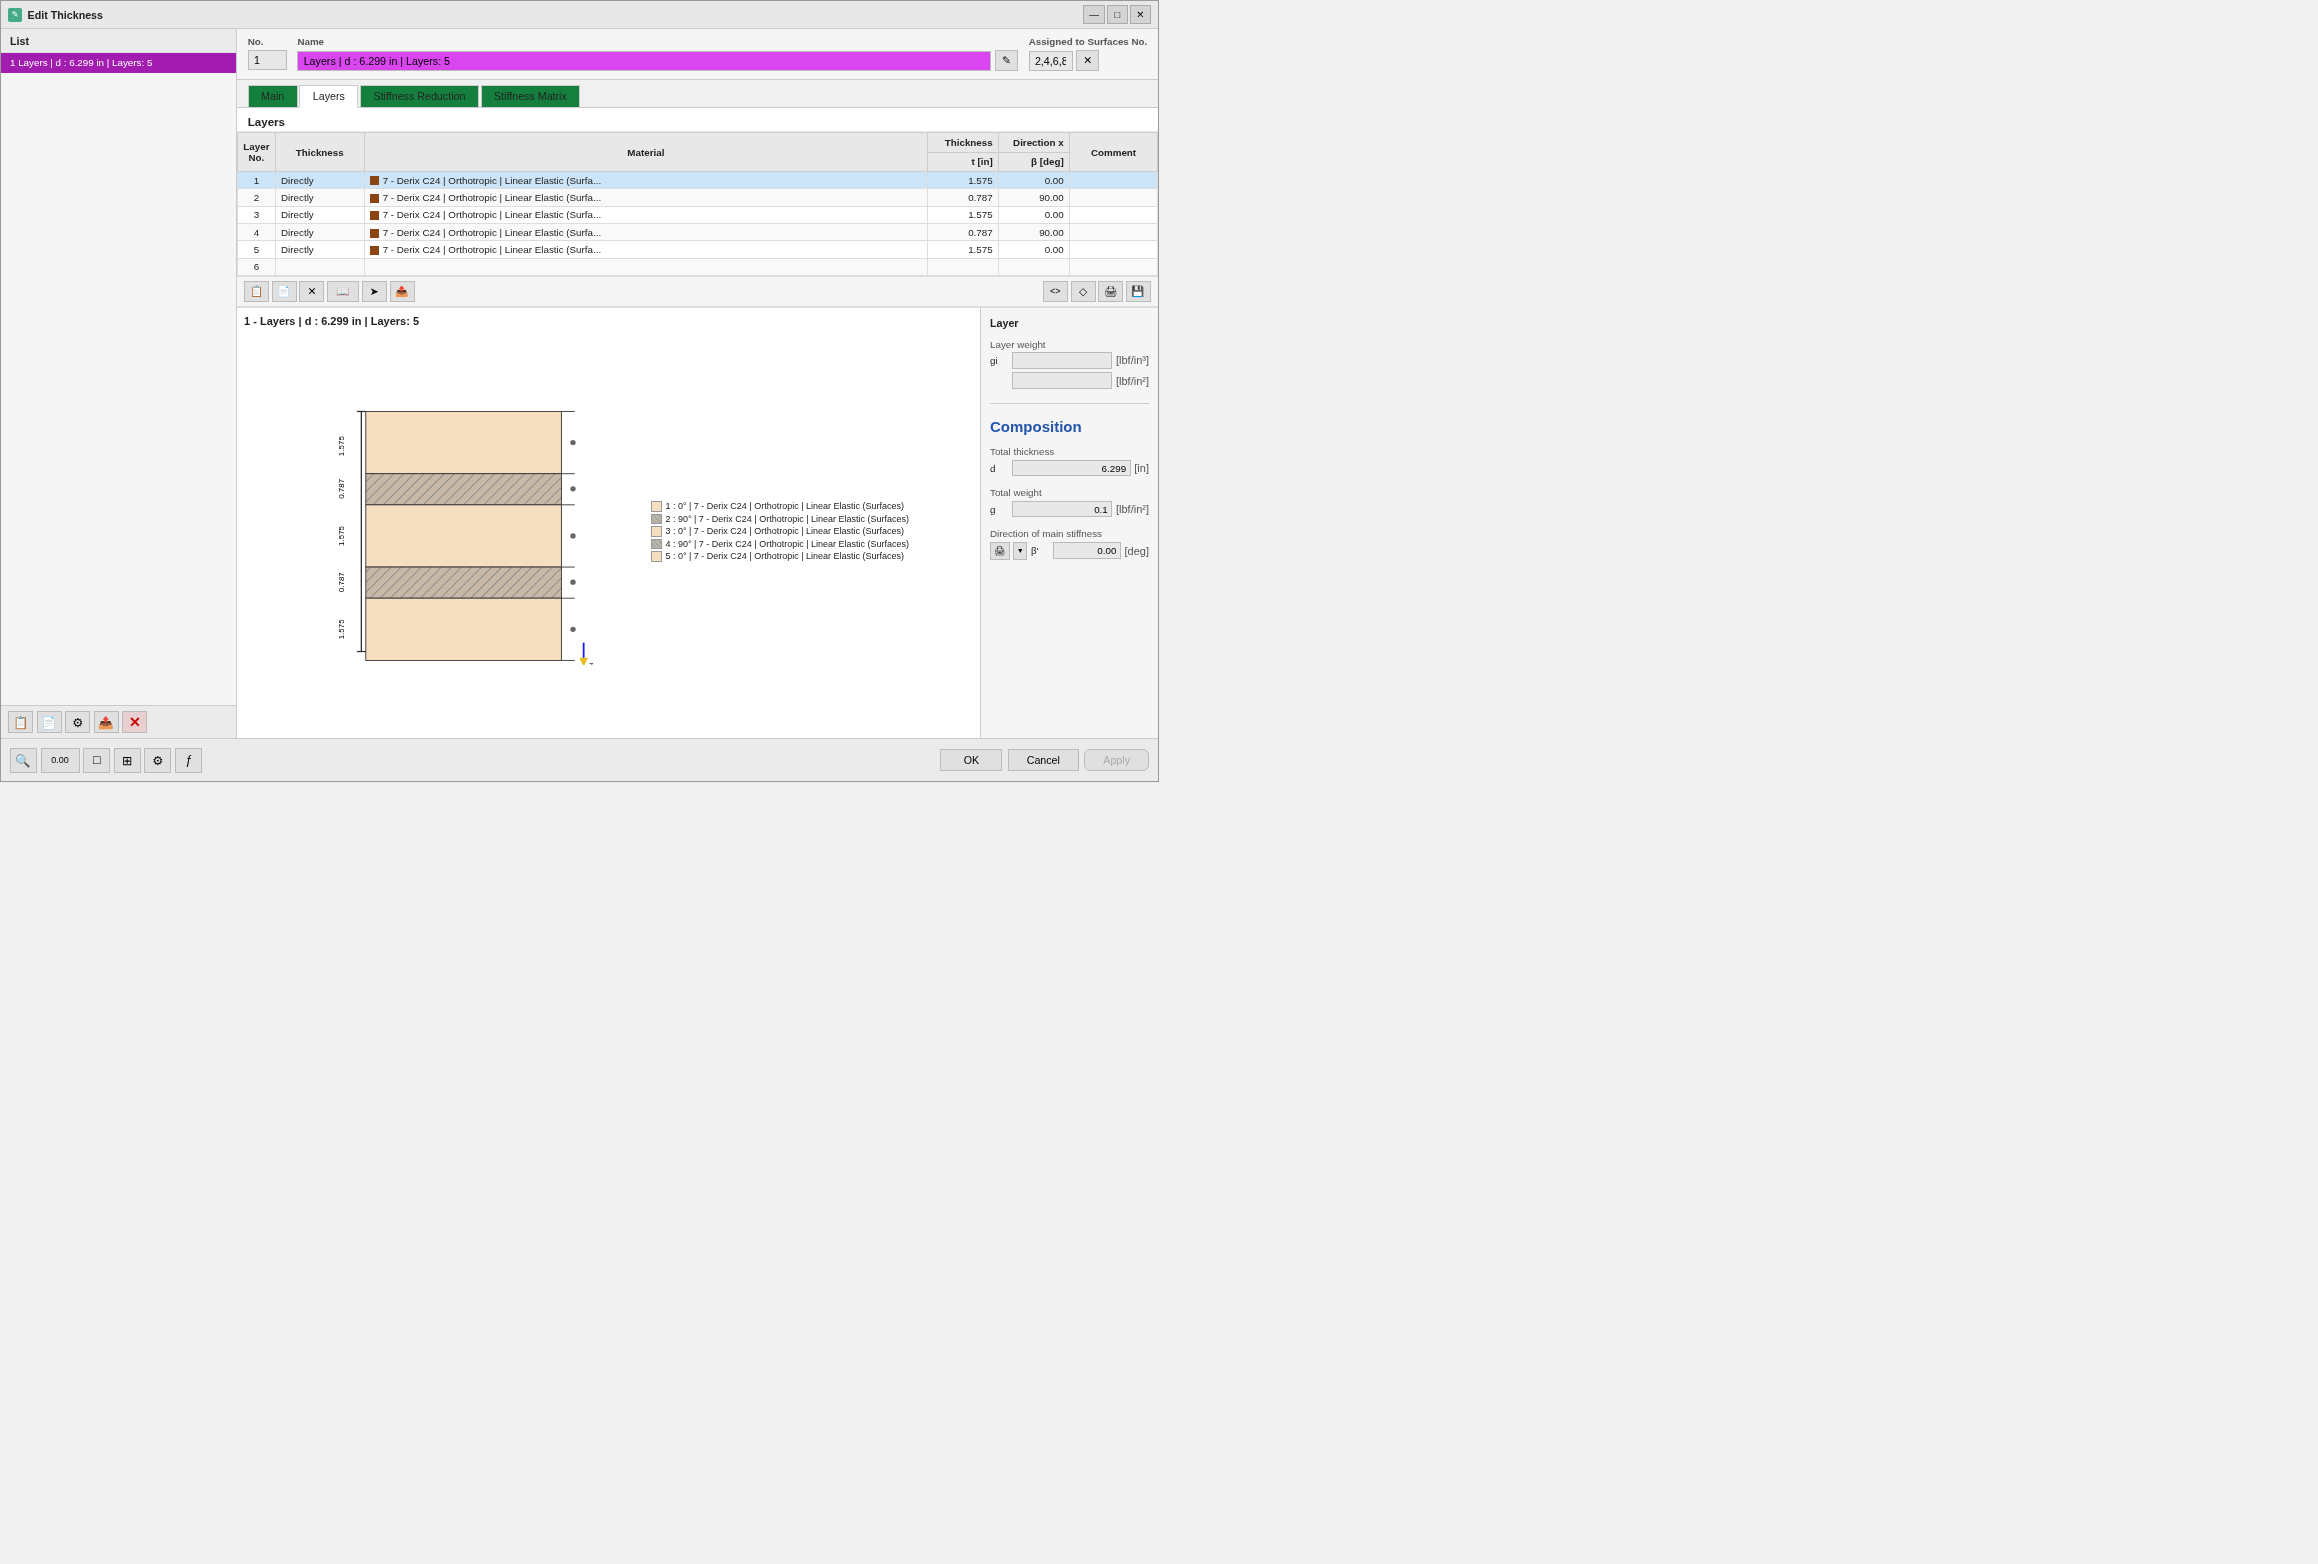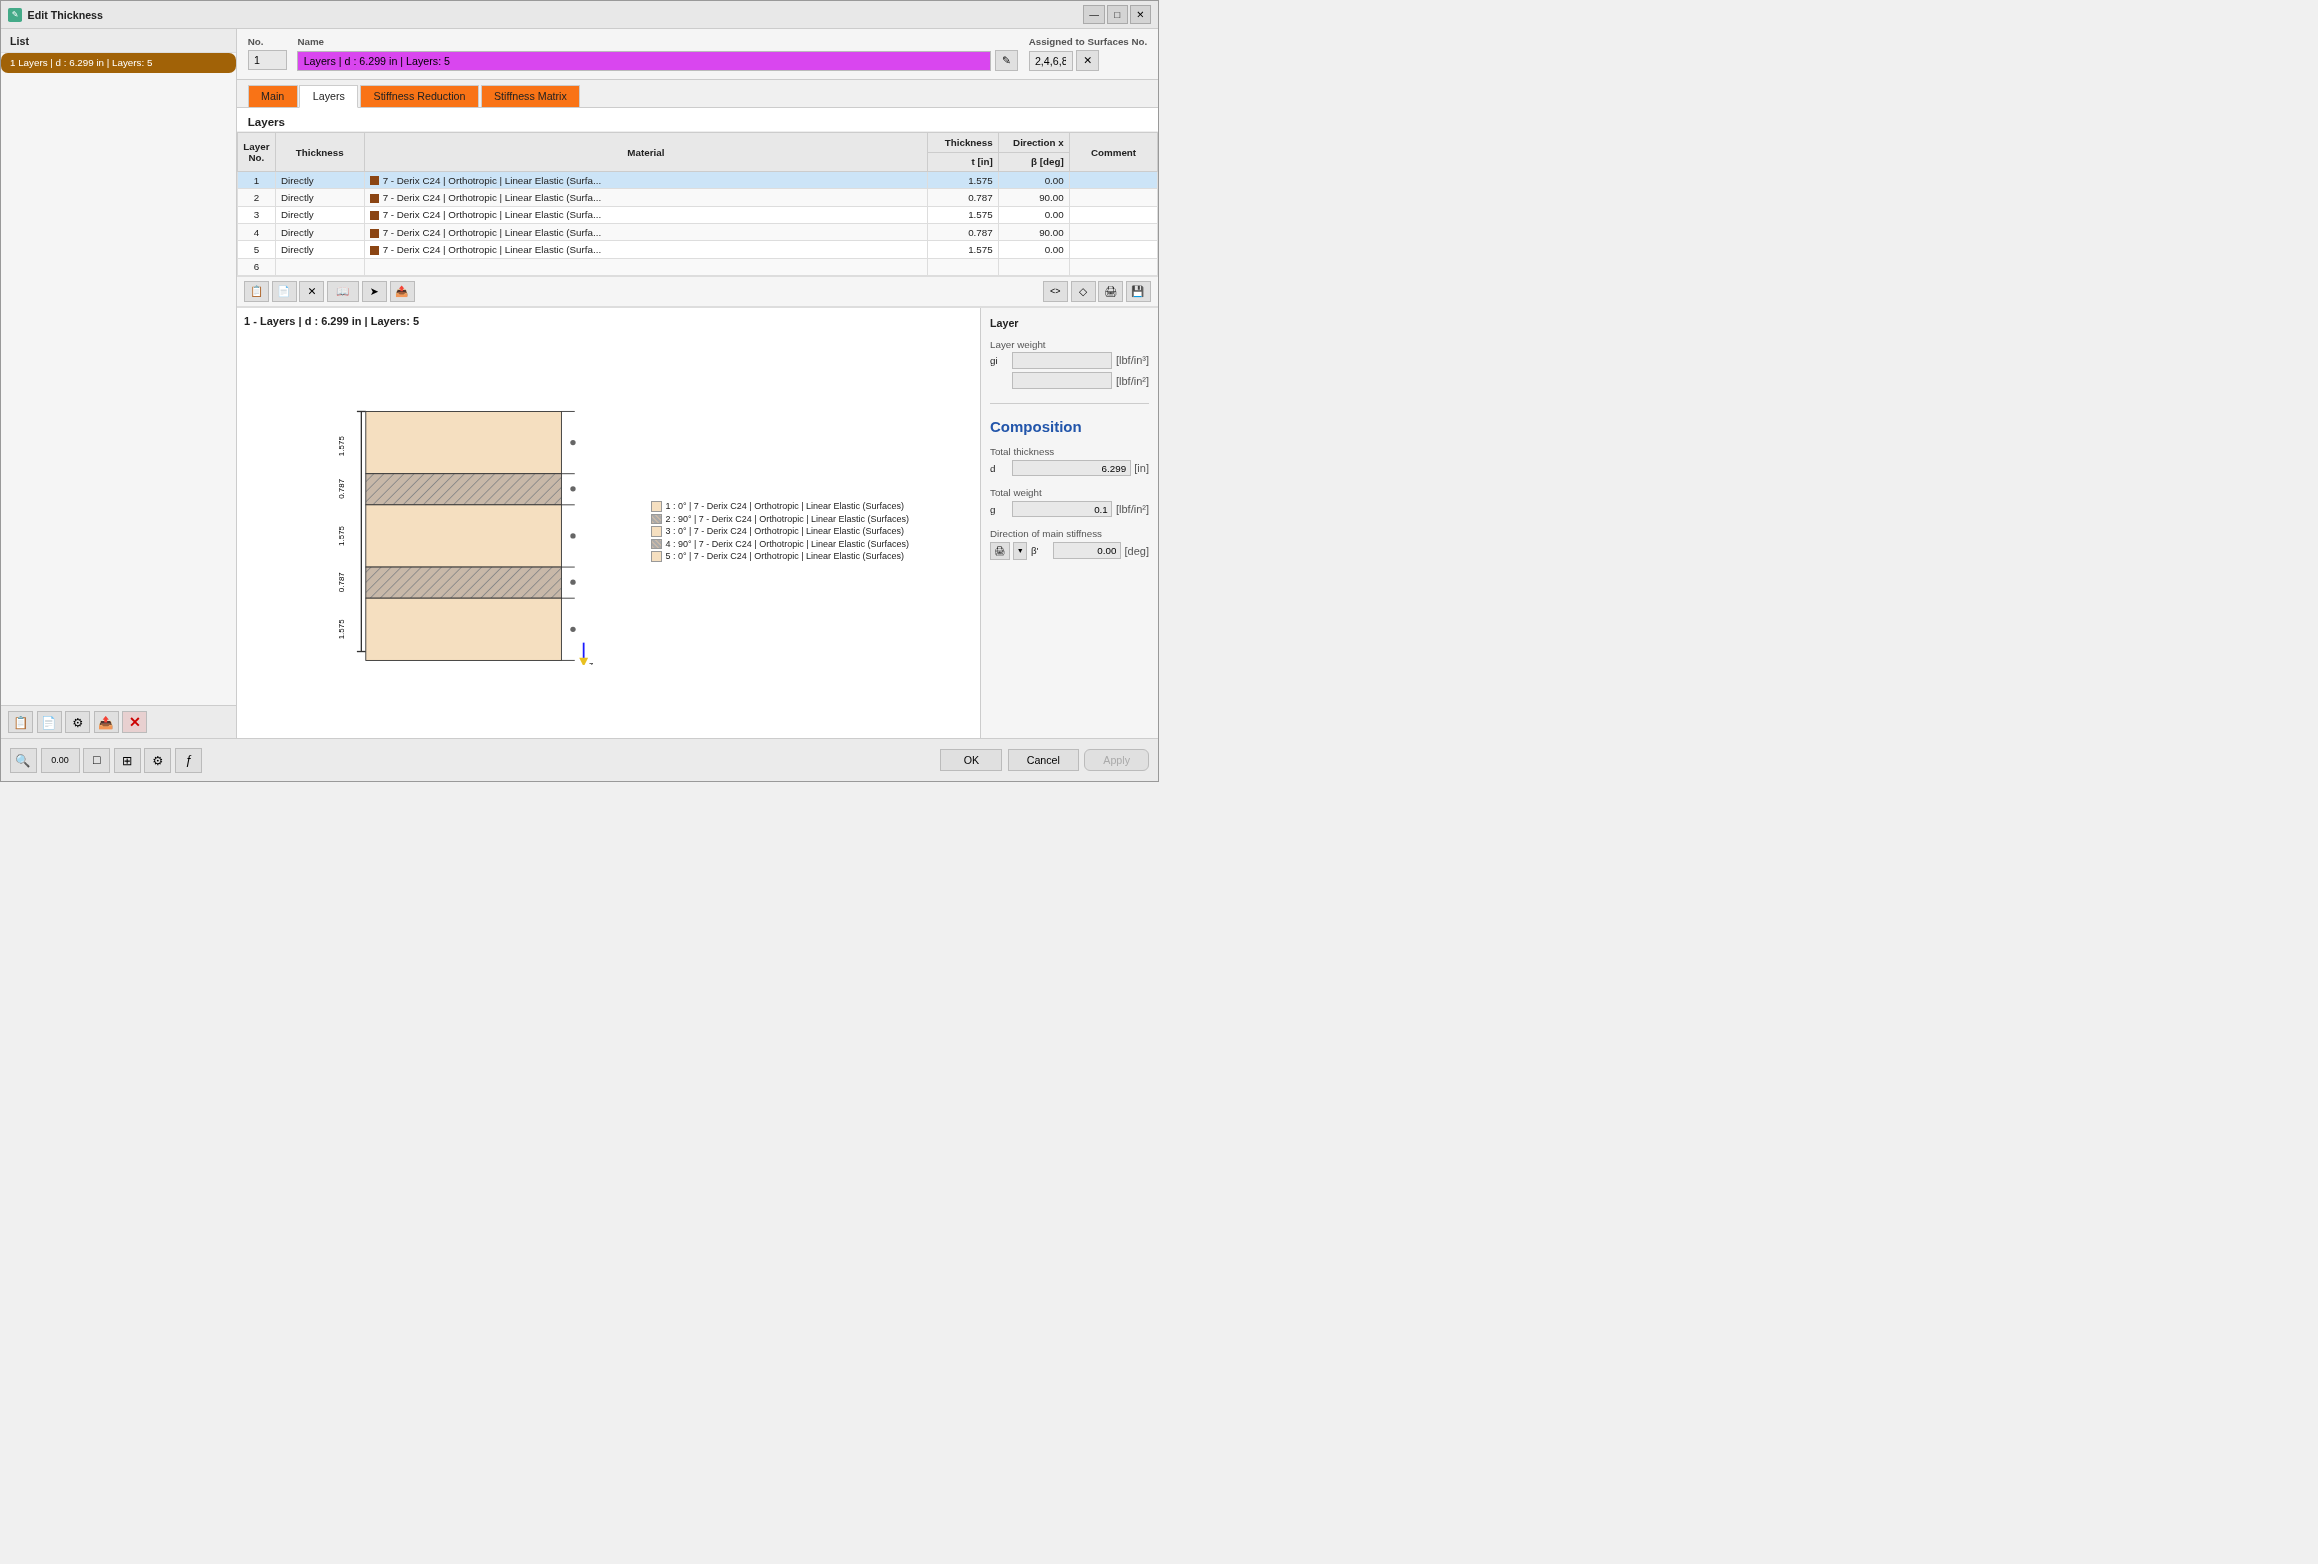--- a/index.html
+++ b/index.html
@@ -11,21 +11,21 @@
     .title-bar-icon { width: 14.2px; height: 14.2px; background: #4a8; border-radius: 1.8px; display: flex; align-items: center; justify-content: center; color: white; font-size: 8px; flex-shrink: 0; }
     .title-bar-title { font-size: 10.7px; font-weight: 600; flex: 1; }
     .title-bar-controls { display: flex; gap: 1.8px; margin-left: auto; }
     .title-btn { width: 21.3px; height: 19.6px; background: #d4d4d4; border: 0.9px solid #aaa; cursor: pointer; display: flex; align-items: center; justify-content: center; font-size: 9.8px; }
     
     .main-content { display: flex; flex: 1; overflow: hidden; }
     
     
     .left-panel { width: 236px; background: #f5f5f5; border-right: 0.9px solid #ccc; display: flex; flex-direction: column; flex-shrink: 0; }
     .left-panel-header { padding: 5.3px 9px; font-weight: 700; font-size: 10.7px; border-bottom: 0.9px solid #ddd; background: #ebebeb; }
-    .list-item { padding: 4.4px 9px; background: #a16207; color: white; font-size: 9.8px; cursor: pointer; border-radius: 7px; }
+    .list-item { padding: 4.4px 9px; background: #a21caf; color: white; font-size: 9.8px; cursor: pointer; }
     .left-panel-body { flex: 1; }
     
     
     .left-bottom-toolbar { display: flex; gap: 3.6px; padding: 5.3px 7.1px; border-top: 0.9px solid #ccc; background: #ebebeb; align-items: center; }
     .toolbar-btn-sm { width: 25px; height: 21.3px; background: #e0e0e0; border: 0.9px solid #bbb; display: flex; align-items: center; justify-content: center; cursor: pointer; font-size: 12.4px; }
     .toolbar-btn-sm.red { color: #c00; }
     
     
     .right-panel { flex: 1; display: flex; flex-direction: column; overflow: hidden; }
     
@@ -34,21 +34,21 @@
     .form-group { display: flex; flex-direction: column; gap: 2.7px; }
     .form-group label { font-size: 9.8px; color: #555; font-weight: 600; }
     .form-group input { border: 0.9px solid #bbb; background: #e8e8e8; padding: 2.7px 5.3px; font-size: 10.7px; width: 44px; }
     .name-row { display: flex; gap: 3.6px; align-items: center; }
     .name-row input { flex: 1; }
     .edit-btn { width: 23px; height: 21.3px; background: #e0e0e0; border: 0.9px solid #bbb; display: flex; align-items: center; justify-content: center; cursor: pointer; font-size: 10.7px; }
     .assigned-input { width: 231px; background: #e8e8e8; border: 0.9px solid #bbb; padding: 2.7px 5.3px; }
     
     
     .tabs { display: flex; padding: 5.3px 10.7px 0; background: #f0f0f0; border-bottom: 0.9px solid #ccc; flex-shrink: 0; }
-    .tab { padding: 4.4px 12.4px; font-size: 10.7px; cursor: pointer; border: 0.9px solid #ccc; border-bottom: none; background: #f97316; margin-right: 1.8px; }
+    .tab { padding: 4.4px 12.4px; font-size: 10.7px; cursor: pointer; border: 0.9px solid #ccc; border-bottom: none; background: #15803d; margin-right: 1.8px; }
     .tab.active { background: white; border-bottom: 0.9px solid white; margin-bottom: -0.9px; z-index: 1; }
     
     
     .layers-content { flex: 1; display: flex; flex-direction: column; overflow: hidden; background: white; }
     .section-header { font-weight: 700; font-size: 11.6px; padding: 7.1px 10.7px 3.6px; border-bottom: 0.9px solid #eee; }
     
     
     .table-container { overflow-y: auto; max-height: 160px; }
     table { width: 100%; border-collapse: collapse; font-size: 9.8px; }
     th { background: #e8e8e8; border: 0.9px solid #ccc; padding: 3.6px 5.3px; text-align: center; font-weight: 600; white-space: nowrap; }

